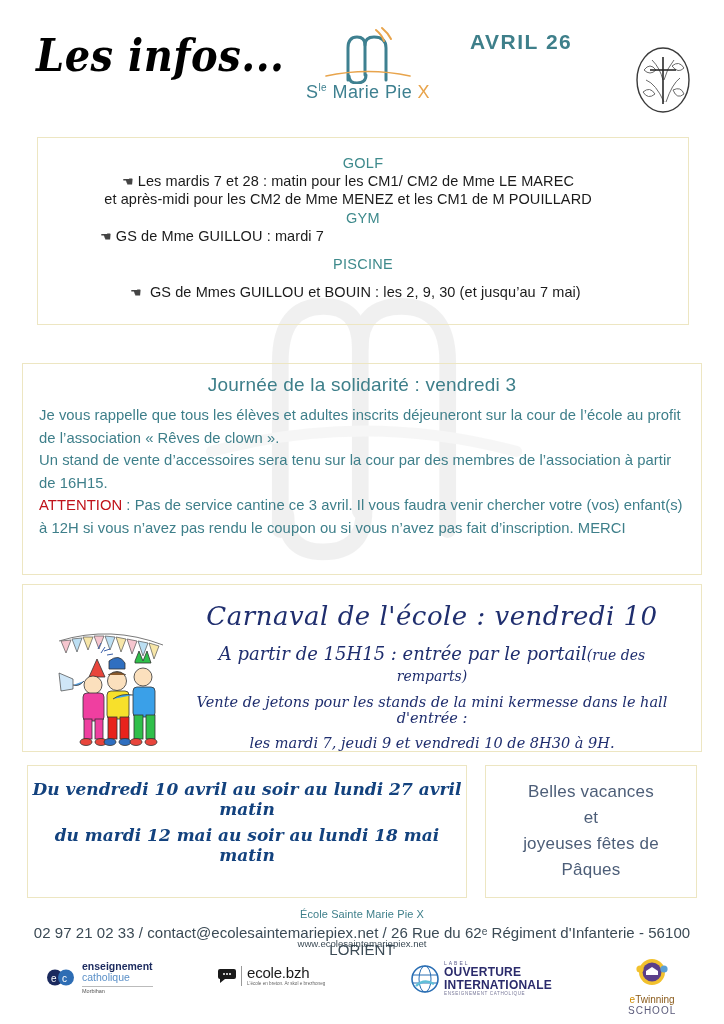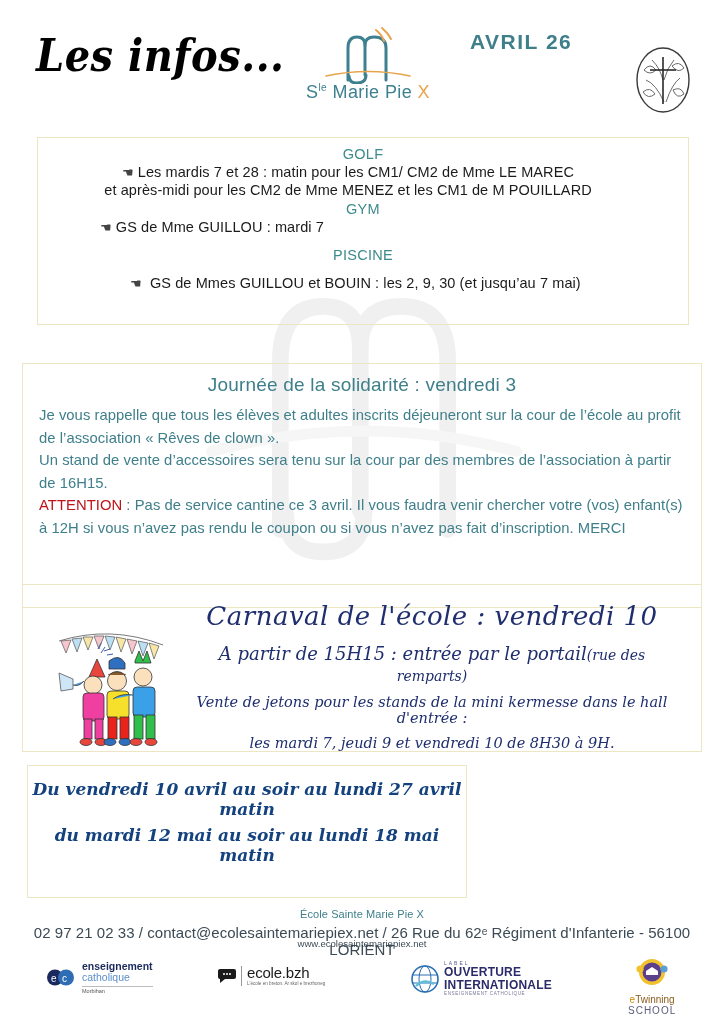--- a/index.html
+++ b/index.html
@@ -93,21 +93,21 @@
     box-sizing: border-box;
   }
 
   
   .box-activities {
     position: absolute;
     left: 37px;
     top: 137px;
     width: 652px;
     height: 188px;
-    padding-top: 5px;
+    padding-top: 14px;
   }
   .act-head {
     text-align: center;
     color: #3E8A8C;
     font-size: 14.5px;
     letter-spacing: 0.3px;
     margin: 3px 0 2px 0;
   }
   .act-line {
     text-align: center;
@@ -120,21 +120,21 @@
   .act-line.left-a { text-align: left; padding-left: 62px; }
   .act-line.left-b { text-align: left; padding-left: 92px; }
   .hand { font-size: 13px; color:#444; margin-right: 4px; }
 
   
   .box-solidarity {
     position: absolute;
     left: 22px;
     top: 363px;
     width: 680px;
-    height: 245px;
+    height: 212px;
     padding: 8px 16px 6px 16px;
   }
   .sol-title {
     text-align: center;
     color: #3E7F8A;
     font-size: 19px;
     margin: 2px 0 8px 0;
     letter-spacing: 0.2px;
   }
   .sol-p {
@@ -414,20 +414,26 @@
           <div class="carn-l3">les mardi 7, jeudi 9 et vendredi 10 de 8H30 à 9H.</div>
         </div>
       </div>
     </div>
 
     <div class="box box-vacances">
       <div class="vac-sub">Du vendredi 10 avril au soir au lundi 27 avril matin</div>
       <div class="vac-sub">du mardi 12 mai au soir au lundi 18 mai matin</div>
     </div>
 
+    <div class="box box-belles">
+      <div class="belles-line">Belles vacances</div>
+      <div class="belles-line">et</div>
+      <div class="belles-line">joyeuses fêtes de</div>
+      <div class="belles-line">Pâques</div>
+    </div>
 
     <div class="footer-school">École Sainte Marie Pie X</div>
     <div class="footer-contact">02 97 21 02 33  /    contact@ecolesaintemariepiex.net  /    26 Rue du 62ᵉ Régiment d'Infanterie - 56100 LORIENT</div>
     <div class="footer-web">www.ecolesaintemariepiex.net</div>
 
     <div class="logos">
 
       <div class="logo-ec">
         <svg width="30" height="17" viewBox="0 0 30 17">
           <circle cx="9" cy="8.5" r="8" fill="#1b2a5e"></circle>

